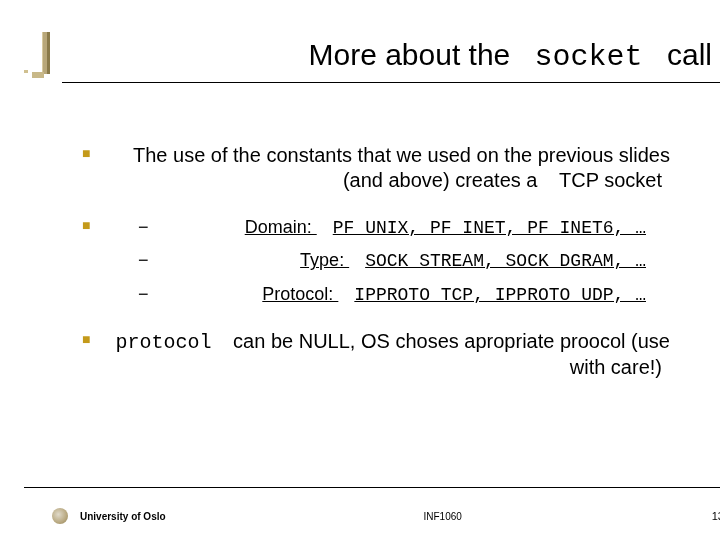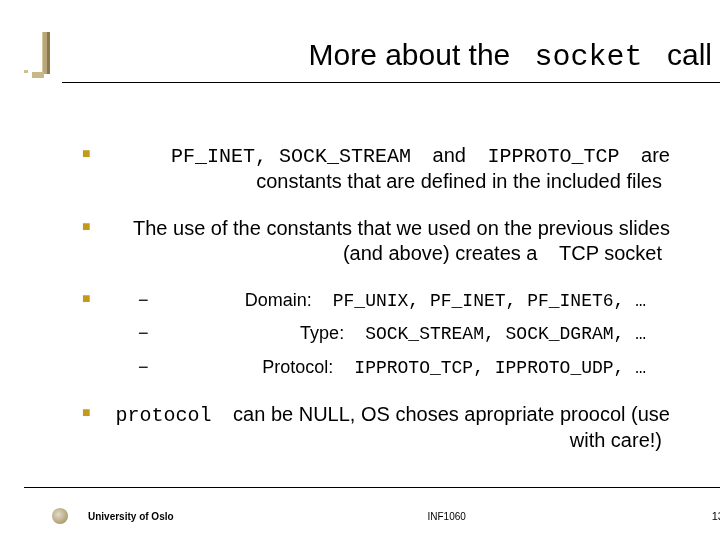--- a/index.html
+++ b/index.html
@@ -80,20 +80,21 @@
   ul.sub {
     list-style: none;
     padding-left: 18px;
     margin-top: 4px;
   }
   ul.sub > li {
     position: relative;
     padding-left: 18px;
     font-size: 18px;
     line-height: 1.35;
+    text-decoration: underline;
   }
   ul.sub > li::before {
     content: "−";
     position: absolute;
     left: 0;
     top: 0;
     color: #000;
     font-size: 18px;
   }
   .footer {
@@ -110,21 +111,21 @@
   }
   .footer .seal {
     width: 16px;
     height: 16px;
     border-radius: 50%;
     background: radial-gradient(circle at 40% 40%, #e0daca 0%, #b8a880 60%, #8c7d50 100%);
     display: inline-block;
     vertical-align: middle;
     margin-right: 4px;
   }
-  .footer .left { font-weight: bold; display: flex; align-items: center; gap: 8px; }
+  .footer .left { font-weight: bold; display: flex; align-items: center; }
   .footer .center { font-size: 10px; }
   .footer .right { font-size: 11px; }
   .left-edge {
     position: absolute;
     left: 0;
     top: 46px;
     width: 4px;
     height: 3px;
     background: #d0c090;
   }
@@ -140,23 +141,20 @@
   </h1>
   <hr class="title-underline">
 </div>
 <div class="left-edge"></div>
 
 <div class="content">
 
 
   <ul class="bullets">
 
-    <li>
-      <span class="mono">PF_INET, SOCK_STREAM</span><span> and </span><span class="mono">IPPROTO_TCP</span><span> are constants that are defined in the included files</span>
-    </li>
 
     <li>
       <span>The use of the constants that we used on the previous slides (and above) creates a </span><span class="italic">TCP socket</span>
     </li>
 
     <li>
       <ul class="sub">
         <li>
           <span>Domain: </span><span class="mono">PF_UNIX, PF_INET, PF_INET6, …</span>
         </li>

